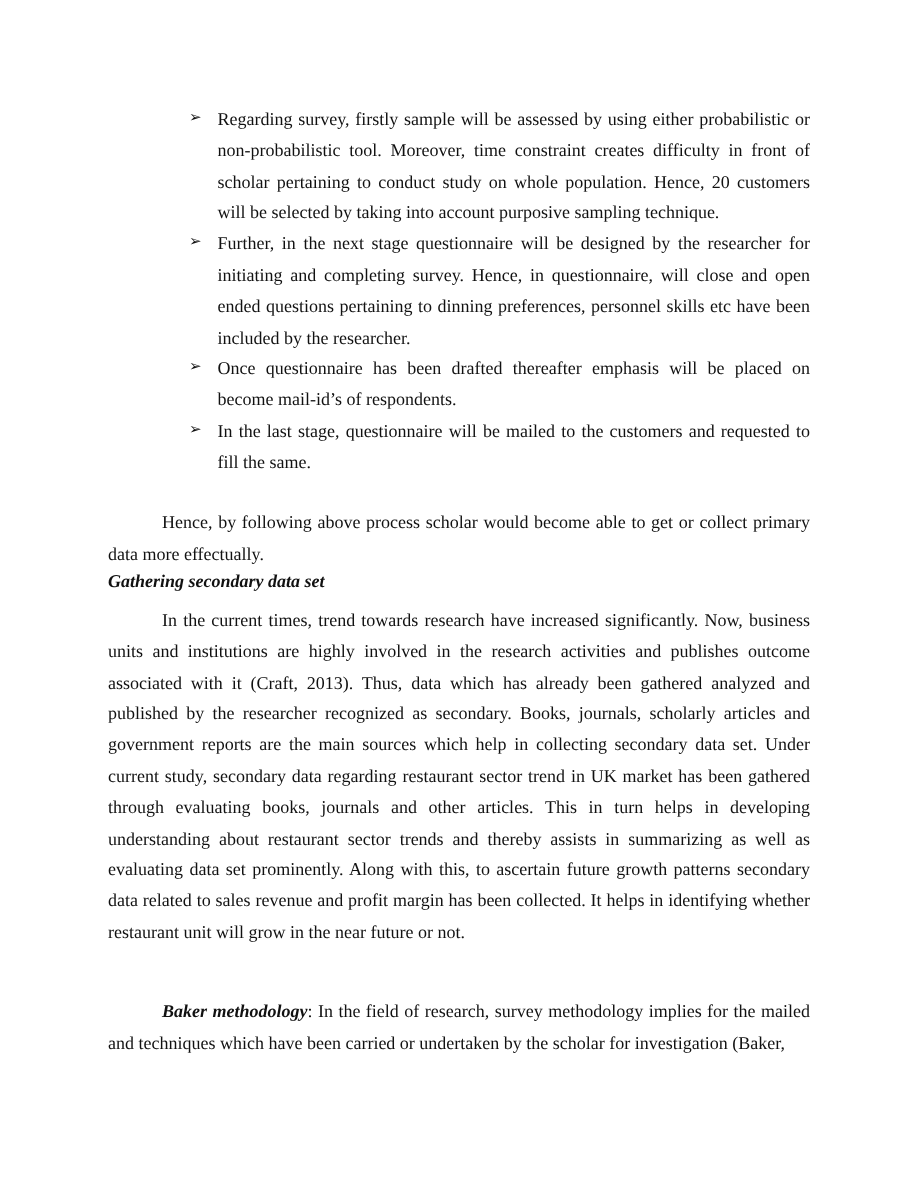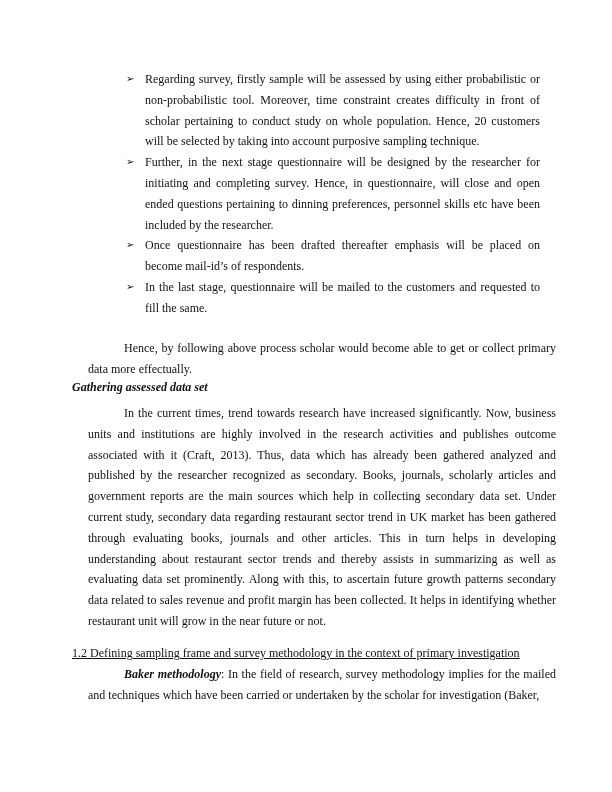--- a/index.html
+++ b/index.html
@@ -2,39 +2,38 @@
 <html><head>
 <meta charset="utf-8">
 <style>
   html, body { margin: 0; padding: 0; background: #ffffff; }
   body { width: 612px; height: 792px; position: relative; overflow: hidden;
     font-family: "Liberation Serif", serif; color: #111; font-size: 12px; }
   .page { position: absolute; left: 0; top: 0; width: 612px; height: 792px; }
   .bullets { position: absolute; left: 126px; top: 69px; width: 414px; margin: 0; padding: 0; list-style: none; }
   .bullets li { position: relative; padding-left: 19px; line-height: 20.8px; text-align: justify; margin: 0; }
   .bullets li .arrow { position: absolute; left: 0; top: 0; font-family: "DejaVu Sans", sans-serif; font-size: 10px; }
-  .para { position: absolute; left: 88px; width: 468px; line-height: 20.8px; text-align: justify; margin: 0; }
+  .para { position: absolute; left: 72px; width: 468px; line-height: 20.8px; text-align: justify; margin: 0; }
   .indent { text-indent: 36px; }
   .heading { position: absolute; left: 72px; font-weight: bold; font-style: italic; margin: 0; }
   .section { position: absolute; left: 72px; text-decoration: underline; margin: 0; }
   .bi { font-weight: bold; font-style: italic; }
 </style>
 </head>
 <body>
 
 <div class="page">
   <ul class="bullets">
     <li><span class="arrow">➢</span><span>Regarding survey, firstly sample will be assessed by using either probabilistic or non-probabilistic tool. Moreover, time constraint creates difficulty in front of scholar pertaining to conduct study on whole population. Hence, 20 customers will be selected by taking into account purposive sampling technique.</span></li>
     <li><span class="arrow">➢</span><span>Further, in the next stage questionnaire will be designed by the researcher for initiating and completing survey. Hence, in questionnaire, will close and open ended questions pertaining to dinning preferences, personnel skills etc have been included by the researcher.</span></li>
     <li><span class="arrow">➢</span><span>Once questionnaire has been drafted thereafter emphasis will be placed on become mail-id’s of respondents.</span></li>
     <li><span class="arrow">➢</span><span> In the last stage, questionnaire will be mailed to the customers and requested to fill the same.</span></li>
   </ul>
 
   <p class="para indent" style="top:338px;">Hence, by following above process scholar would become able to get or collect primary data more effectually.</p>
 
-  <p class="heading" style="top:380px;">Gathering assessed data set</p>
+  <p class="heading" style="top:380px;">Gathering secondary data set</p>
 
   <p class="para indent" style="top:403px;">In the current times, trend towards research have increased significantly. Now, business units and institutions are highly involved in the research activities and publishes outcome associated with it (Craft, 2013). Thus, data which has already been gathered analyzed and published by the researcher recognized as secondary. Books, journals, scholarly articles and government reports are the main sources which help in collecting secondary data set. Under current study, secondary data regarding restaurant sector trend in UK market has been gathered through evaluating books, journals and other articles. This in turn helps in developing understanding about restaurant sector trends and thereby assists in summarizing as well as evaluating data set prominently. Along with this, to ascertain future growth patterns secondary data related to sales revenue and profit margin has been collected. It helps in identifying whether restaurant unit will grow in the near future or not.</p>
 
-  <p class="section" style="top:646px;">1.2 Defining sampling frame and survey methodology in the context of primary investigation </p>
 
   <p class="para indent" style="top:664px;"><span class="bi">Baker methodology</span><span>: In the field of research, survey methodology implies for the mailed and techniques which have been carried or undertaken by the scholar for investigation (Baker,</span></p>
 </div>
 
 </body></html>

